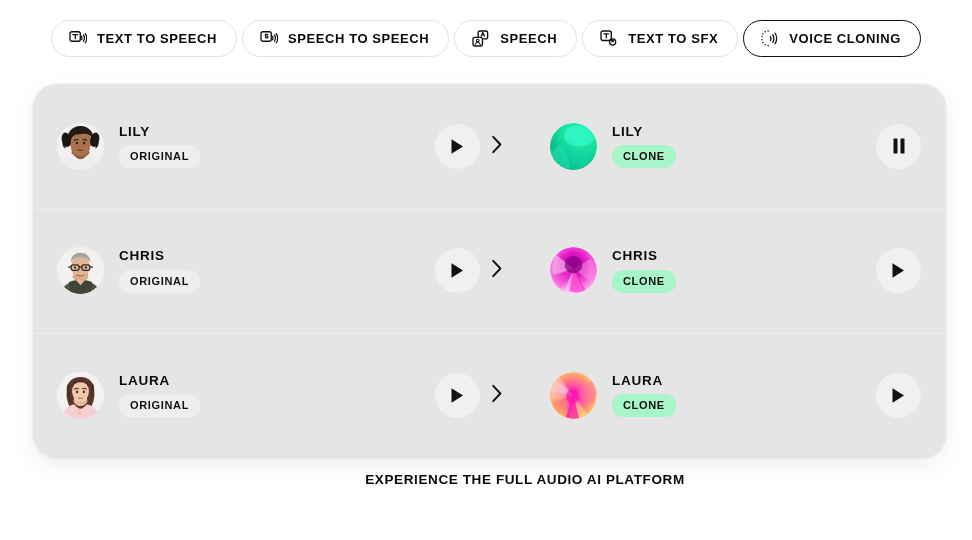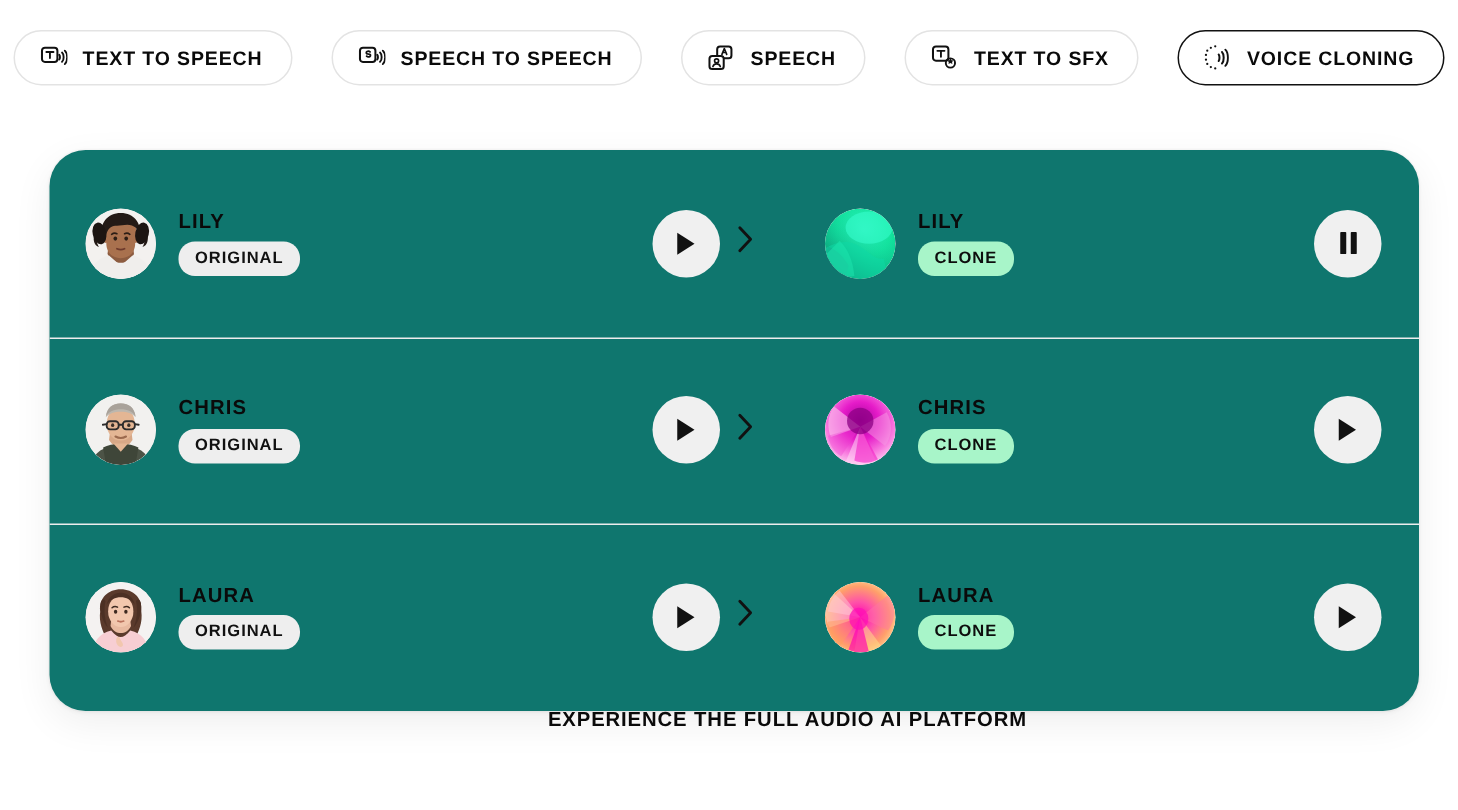--- a/index.html
+++ b/index.html
@@ -15,21 +15,21 @@
     font-family: "Liberation Sans", sans-serif;
     color: #0a0a0a;
     -webkit-font-smoothing: antialiased;
   }
 
   
   .tabbar {
     display: flex;
     align-items: center;
     justify-content: center;
-    gap: 26px;
+    gap: 5px;
     padding-top: 33px;
     height: 44px;
   }
 
   .tab {
     display: flex;
     align-items: center;
     gap: 10px;
     height: 37px;
     padding: 0 19px 0 16px;
@@ -57,24 +57,24 @@
     width: 19px;
     height: 19px;
     display: block;
     flex: none;
   }
 
   
   .card {
     position: absolute;
     left: 33px;
-    top: 100px;
+    top: 84px;
     width: 913px;
     height: 374px;
-    background: #0f766e;
+    background: #e5e5e5;
     border-radius: 24px;
     box-shadow: 0 1px 3px rgba(0,0,0,0.045),
                 0 8px 26px rgba(0,0,0,0.065),
                 0 0 0 1px rgba(0,0,0,0.018);
     overflow: hidden;
   }
 
   .row {
     position: relative;
     display: flex;

